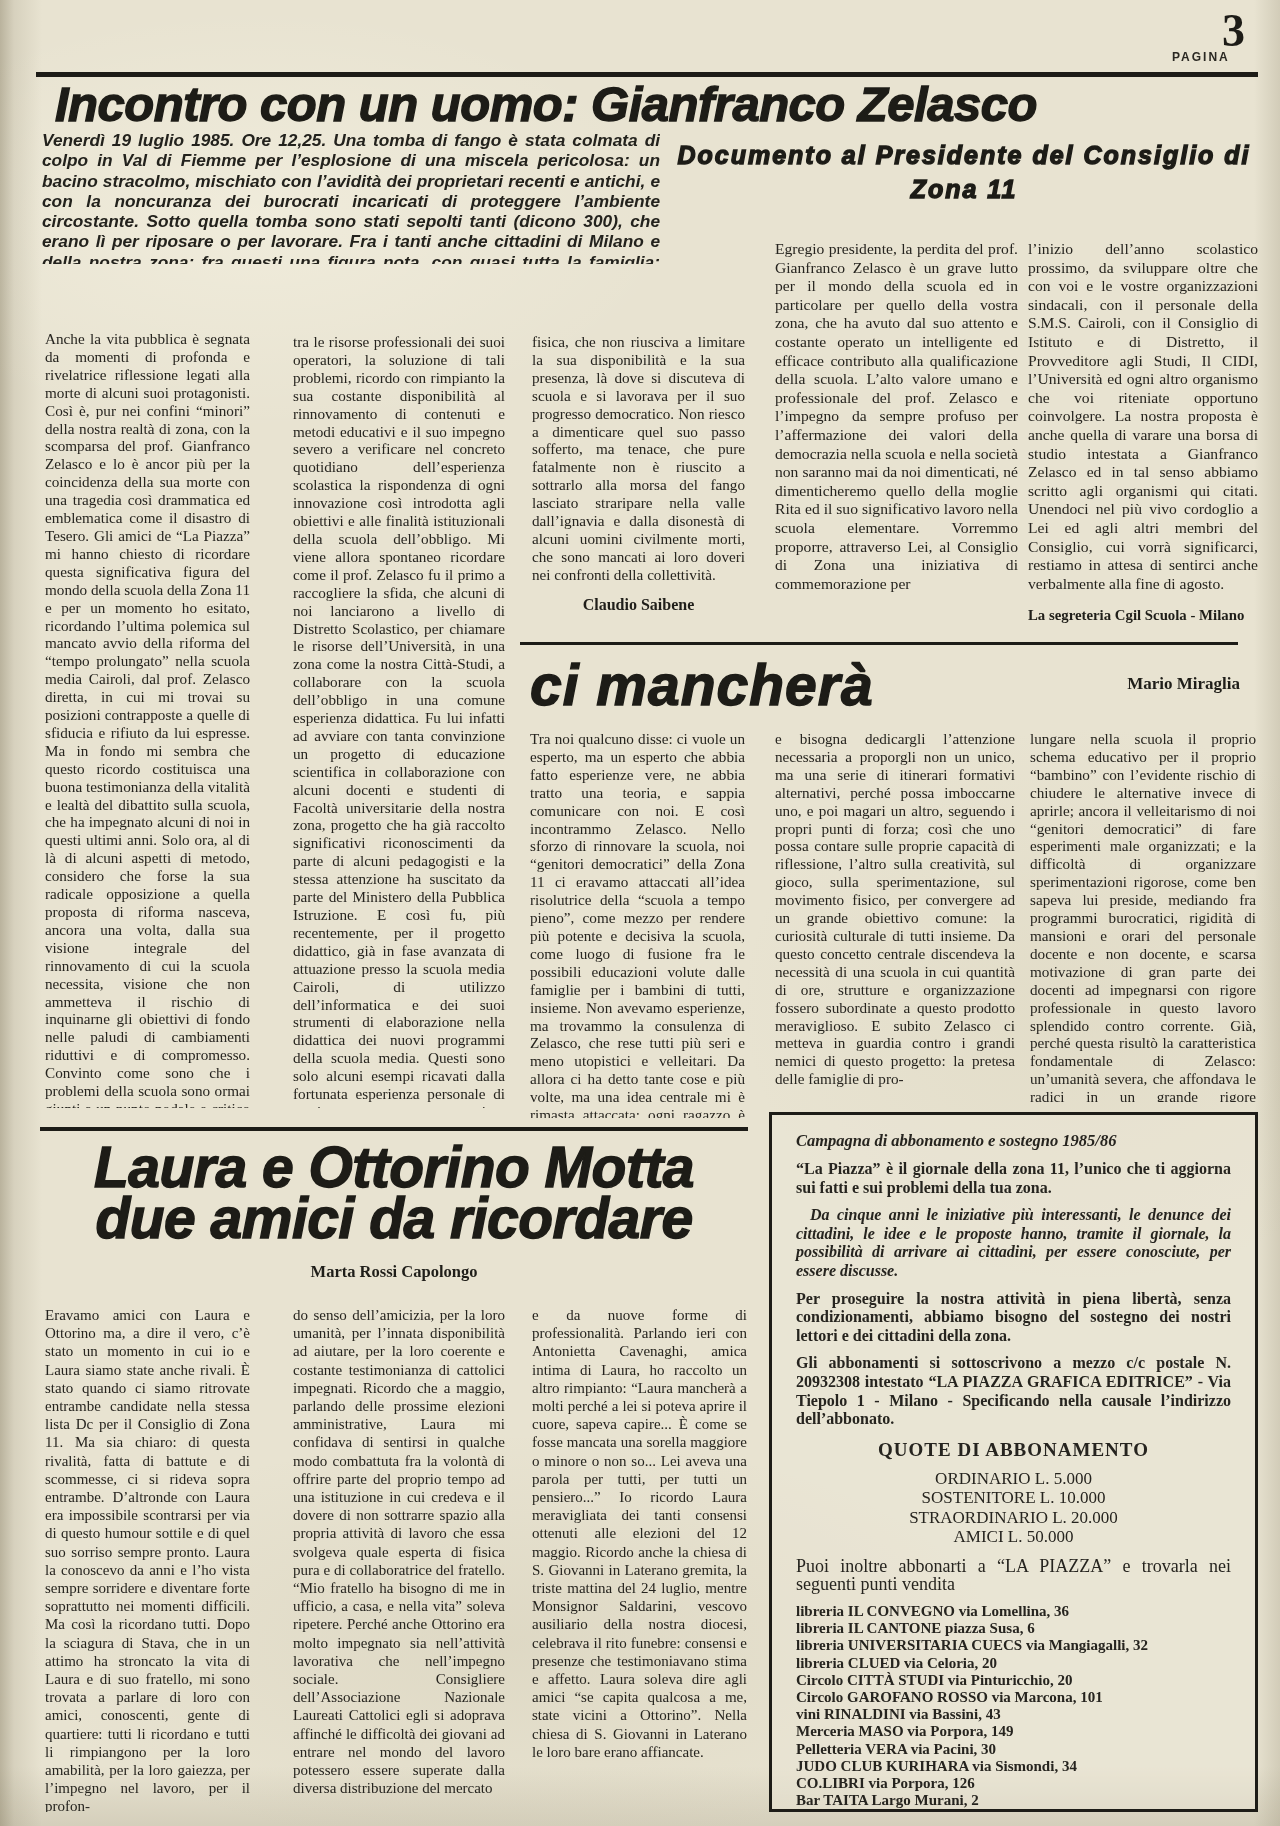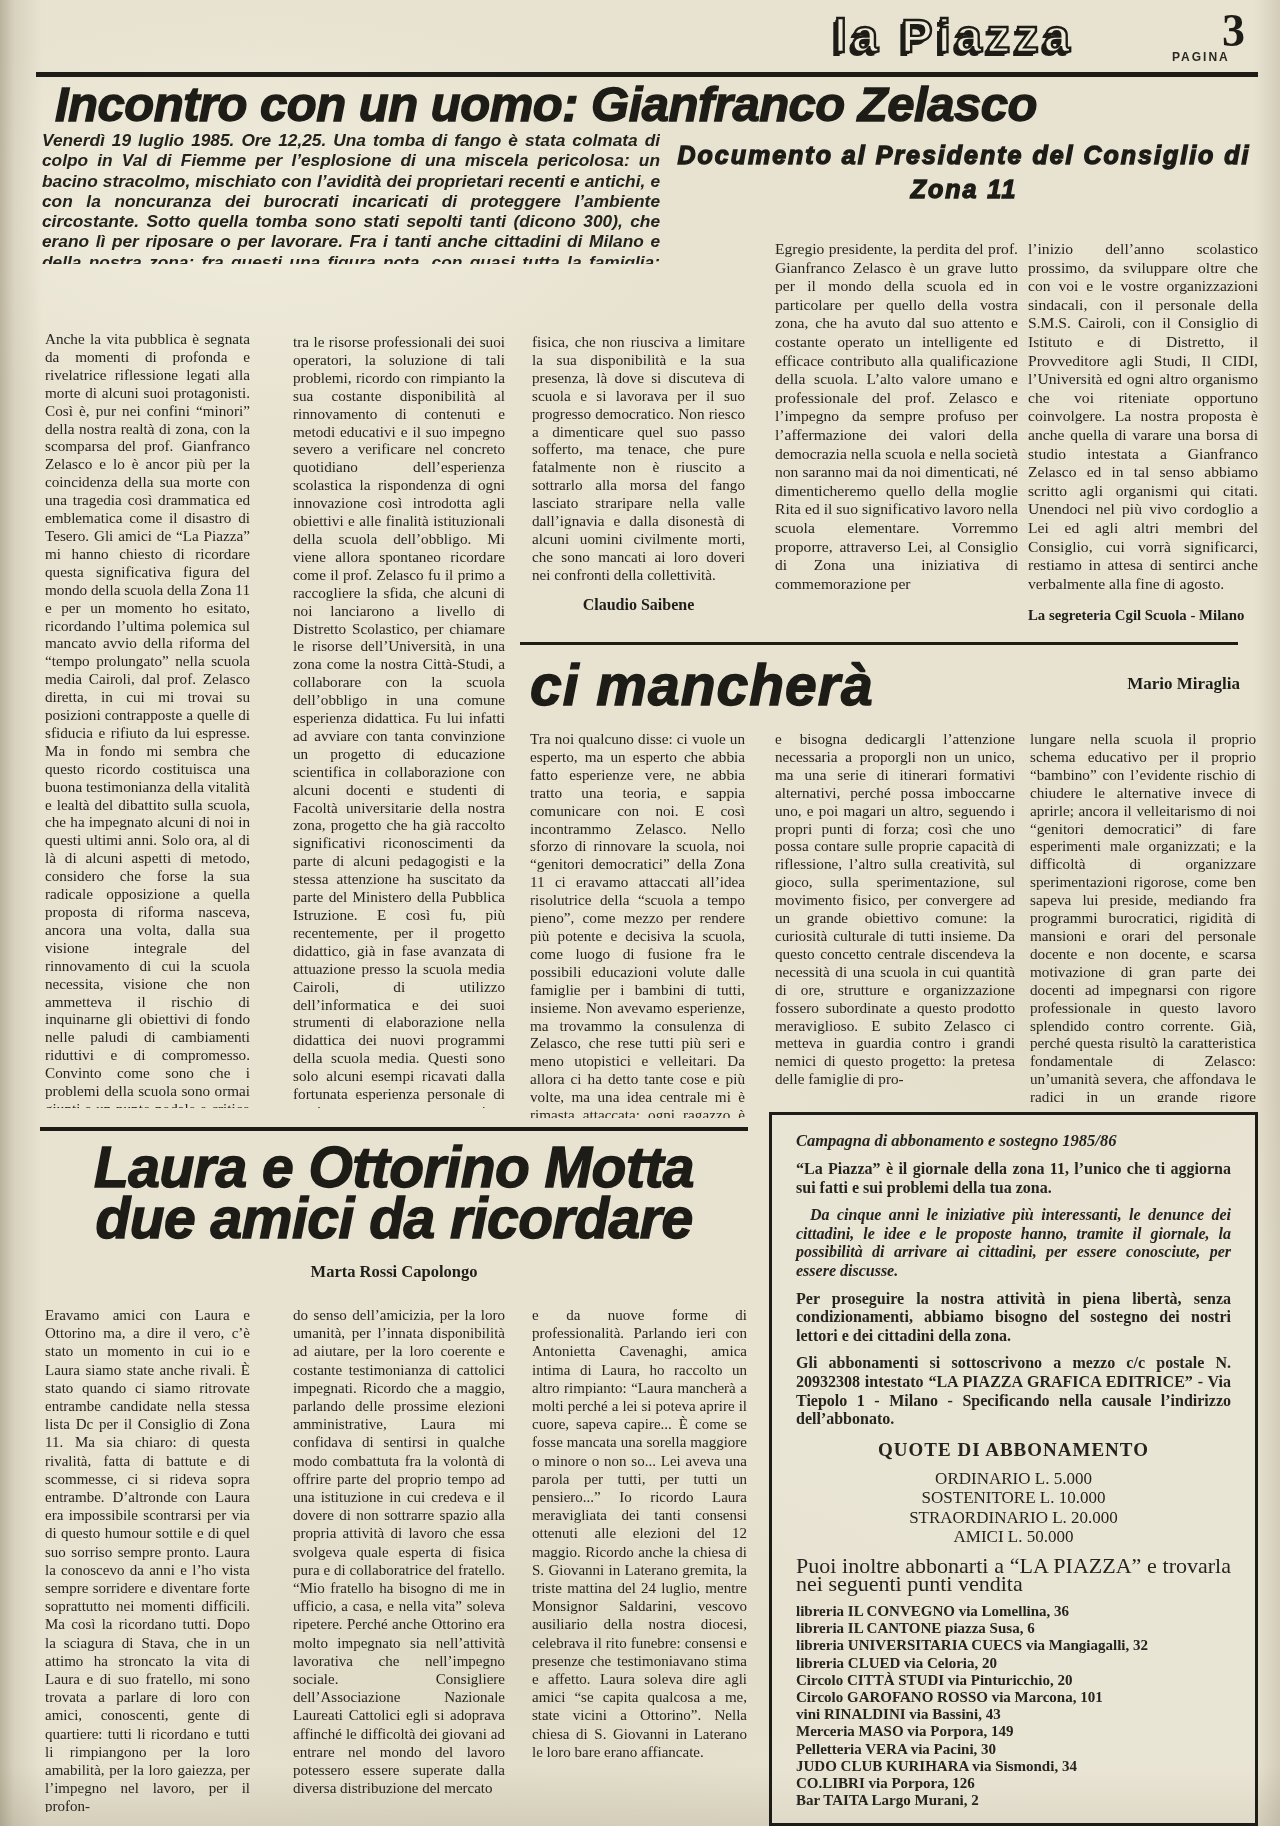--- a/index.html
+++ b/index.html
@@ -49,36 +49,35 @@
 
   .col{text-align:justify; font-size:15.2px; line-height:17.9px; overflow:hidden;}
   .col-lg{font-size:15.6px; line-height:18.6px;}
 
   .byline{font-weight:bold; font-size:16px; color:#1f1e19;}
   .sig{font-weight:bold; font-size:14.8px; margin-top:14px; color:#1f1e19;}
 
   
   .subbox{
     position:absolute; left:769px; top:1112px; width:489px; box-sizing:border-box;
-    border:3px solid #1d1c17; padding:16px 24px 14px 24px; background:rgba(236,231,216,.45);
+    border:3px solid #1d1c17; padding:16px 24px 0 24px; background:rgba(236,231,216,.45);
   }
   .sb-title{font-style:italic; font-weight:bold; font-size:16.5px; margin-bottom:9px;}
   .sb-p{font-weight:bold; font-size:16px; line-height:18.6px; text-align:justify; margin-bottom:9px;}
   .sb-p.it{font-weight:bold; font-style:italic; text-indent:14px;}
   .sb-quote-head{font-weight:bold; font-size:19px; letter-spacing:1px; text-align:center; margin:10px 0 8px 0;}
   .sb-quotes{text-align:center; font-size:17px; line-height:19.5px; margin-bottom:10px;}
   .sb-vendors{font-weight:bold; font-size:15px; line-height:17.2px; margin-top:6px;}
   .sb-vendors .list-row{white-space:nowrap; overflow:hidden;}
 </style>
 </head>
 <body>
 
 <div id="page">
 
-  <div class="abs logo" style="right:205px; top:8px;">la Piazza</div>
   <div class="abs pagina-label" style="left:1172px; top:50px;">PAGINA</div>
   <div class="abs page-num" style="left:1222px; top:4px;">3</div>
   <div class="rule" style="left:36px; top:72px; width:1222px; height:5px;"></div>
 
   <div class="abs display h-main" style="left:55px; top:76px;">Incontro con un uomo: Gianfranco Zelasco</div>
 
   <div class="abs intro" style="left:42px; top:130px; width:618px; height:134px; overflow:hidden;">Venerdì 19 luglio 1985. Ore 12,25. Una tomba di fango è stata colmata di colpo in Val di Fiemme per l’esplosione di una miscela pericolosa: un bacino stracolmo, mischiato con l’avidità dei proprietari recenti e antichi, e con la noncuranza dei burocrati incaricati di proteggere l’ambiente circostante. Sotto quella tomba sono stati sepolti tanti (dicono 300), che erano lì per riposare o per lavorare. Fra i tanti anche cittadini di Milano e della nostra zona; fra questi una figura nota, con quasi tutta la famiglia: Gianfranco Zelasco, Preside della Scuola Media Cairoli, ed esperto vero di sperimentazione didattica, teorico e pratico.</div>
 
   <div class="abs display h-doc" style="left:668px; top:138px; width:592px;">Documento al Presidente del Consiglio di Zona 11</div>
 
@@ -122,21 +121,21 @@
     <div class="sb-p it">Da cinque anni le iniziative più interessanti, le denunce dei cittadini, le idee e le proposte hanno, tramite il giornale, la possibilità di arrivare ai cittadini, per essere conosciute, per essere discusse.</div>
     <div class="sb-p">Per proseguire la nostra attività in piena libertà, senza condizionamenti, abbiamo bisogno del sostegno dei nostri lettori e dei cittadini della zona.</div>
     <div class="sb-p">Gli abbonamenti si sottoscrivono a mezzo c/c postale N. 20932308 intestato “LA PIAZZA GRAFICA EDITRICE” - Via Tiepolo 1 - Milano - Specificando nella causale l’indirizzo dell’abbonato.</div>
     <div class="sb-quote-head">QUOTE DI ABBONAMENTO</div>
     <div class="sb-quotes">
         <div class="list-row">ORDINARIO L. 5.000</div>
         <div class="list-row">SOSTENITORE L. 10.000</div>
         <div class="list-row">STRAORDINARIO L. 20.000</div>
         <div class="list-row">AMICI L. 50.000</div>
       </div>
-    <div class="sb-p" style="font-weight:normal; font-size:22px;">Puoi inoltre abbonarti a “LA PIAZZA” e trovarla nei seguenti punti vendita</div>
+    <div class="sb-p" style="font-weight:normal; font-size:18px;">Puoi inoltre abbonarti a “LA PIAZZA” e trovarla nei seguenti punti vendita</div>
     <div class="sb-vendors">
         <div class="list-row">libreria IL CONVEGNO via Lomellina, 36</div>
         <div class="list-row">libreria IL CANTONE piazza Susa, 6</div>
         <div class="list-row">libreria UNIVERSITARIA CUECS via Mangiagalli, 32</div>
         <div class="list-row">libreria CLUED via Celoria, 20</div>
         <div class="list-row">Circolo CITTÀ STUDI via Pinturicchio, 20</div>
         <div class="list-row">Circolo GAROFANO ROSSO via Marcona, 101</div>
         <div class="list-row">vini RINALDINI via Bassini, 43</div>
         <div class="list-row">Merceria MASO via Porpora, 149</div>
         <div class="list-row">Pelletteria VERA via Pacini, 30</div>

